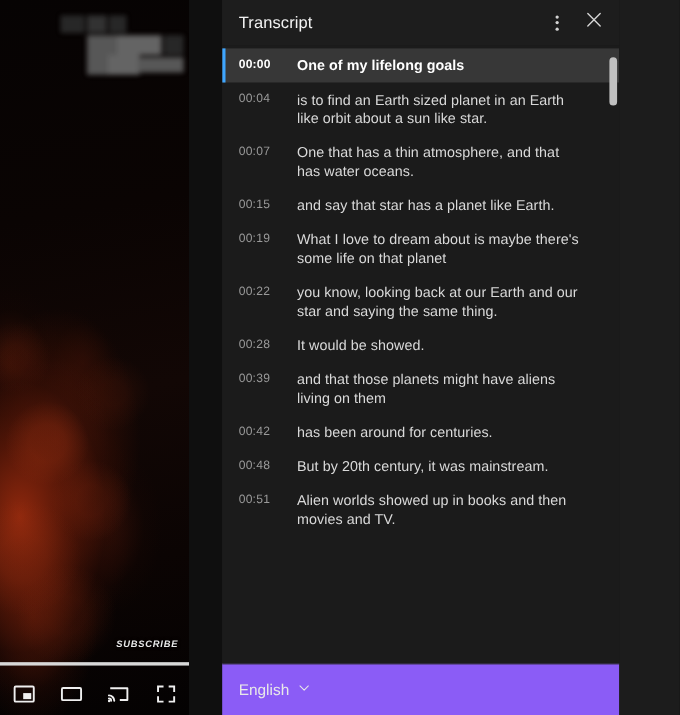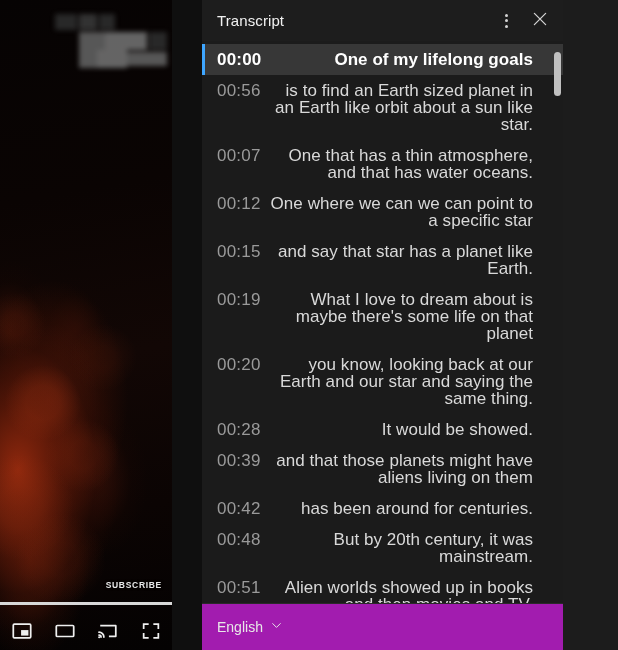--- a/index.html
+++ b/index.html
@@ -20,20 +20,21 @@
   }
 
   
   .player {
     position: absolute;
     left: 0; top: 0;
     width: 172px;
     height: 650px;
     background: #000;
     overflow: hidden;
+    font-style: italic;
   }
 
   .player-video {
     position: absolute;
     inset: 0;
     background:
       radial-gradient(ellipse 120px 190px at 18px 470px, rgba(150,42,14,0.95) 0%, rgba(96,25,8,0.75) 35%, rgba(40,10,4,0.4) 65%, rgba(6,2,1,0) 85%),
       radial-gradient(ellipse 95px 150px at 52px 400px, rgba(120,34,12,0.7) 0%, rgba(60,16,5,0.45) 50%, rgba(5,1,1,0) 80%),
       radial-gradient(ellipse 70px 120px at 30px 560px, rgba(130,38,14,0.65) 0%, rgba(50,14,5,0.35) 55%, rgba(4,1,1,0) 85%),
       radial-gradient(ellipse 60px 90px at 95px 480px, rgba(90,26,10,0.45) 0%, rgba(30,8,3,0.2) 60%, rgba(3,1,1,0) 88%),
@@ -185,33 +186,32 @@
   .t-row {
     display: flex;
     align-items: flex-start;
     padding: 7px 30px 7px 15px;
     position: relative;
     cursor: pointer;
     min-height: 30px;
   }
   .t-row .cue {
     flex: 0 0 53px;
-    font-size: 17px;
+    font-size: 11px;
     color: #9a9a9a;
     line-height: 17px;
     padding-top: 0px;
     letter-spacing: 0.2px;
   }
   .t-row .txt {
     flex: 1 1 auto;
-    font-size: 17px;
+    font-size: 13px;
     color: #d9d9d9;
     line-height: 17px;
     letter-spacing: 0.05px;
-    text-align: right;
   }
 
   .t-row.active {
     background: #373737;
   }
   .t-row.active .cue,
   .t-row.active .txt {
     color: #ffffff;
     font-weight: bold;
   }
@@ -243,21 +243,21 @@
     cursor: pointer;
     pointer-events: auto;
   }
 
   .t-footer {
     flex: 0 0 47px;
     height: 47px;
     display: flex;
     align-items: center;
     padding-left: 15px;
-    background: #a21caf;
+    background: #8b5cf6;
     border-top: 1px solid #2a2a2a;
   }
   .lang-select {
     display: flex;
     align-items: center;
     gap: 7px;
     cursor: pointer;
     color: #e8e8e8;
     font-size: 14px;
   }
@@ -355,41 +355,37 @@
       </div>
     </div>
 
     <div class="t-body">
       <div class="t-list" id="transcript-list">
           <div class="t-row active">
             <div class="cue">00:00</div>
             <div class="txt">One of my lifelong goals</div>
           </div>
           <div class="t-row">
-            <div class="cue">00:56</div>
+            <div class="cue">00:04</div>
             <div class="txt">is to find an Earth sized planet in an Earth like orbit about a sun like star.</div>
           </div>
           <div class="t-row">
             <div class="cue">00:07</div>
             <div class="txt">One that has a thin atmosphere, and that has water oceans.</div>
           </div>
           <div class="t-row">
-            <div class="cue">00:12</div>
-            <div class="txt">One where we can we can point to a specific star</div>
-          </div>
-          <div class="t-row">
             <div class="cue">00:15</div>
             <div class="txt">and say that star has a planet like Earth.</div>
           </div>
           <div class="t-row">
             <div class="cue">00:19</div>
             <div class="txt">What I love to dream about is maybe there's some life on that planet</div>
           </div>
           <div class="t-row">
-            <div class="cue">00:20</div>
+            <div class="cue">00:22</div>
             <div class="txt">you know, looking back at our Earth and our star and saying the same thing.</div>
           </div>
           <div class="t-row">
             <div class="cue">00:28</div>
             <div class="txt">It would be showed.</div>
           </div>
           <div class="t-row">
             <div class="cue">00:39</div>
             <div class="txt">and that those planets might have aliens living on them</div>
           </div>

